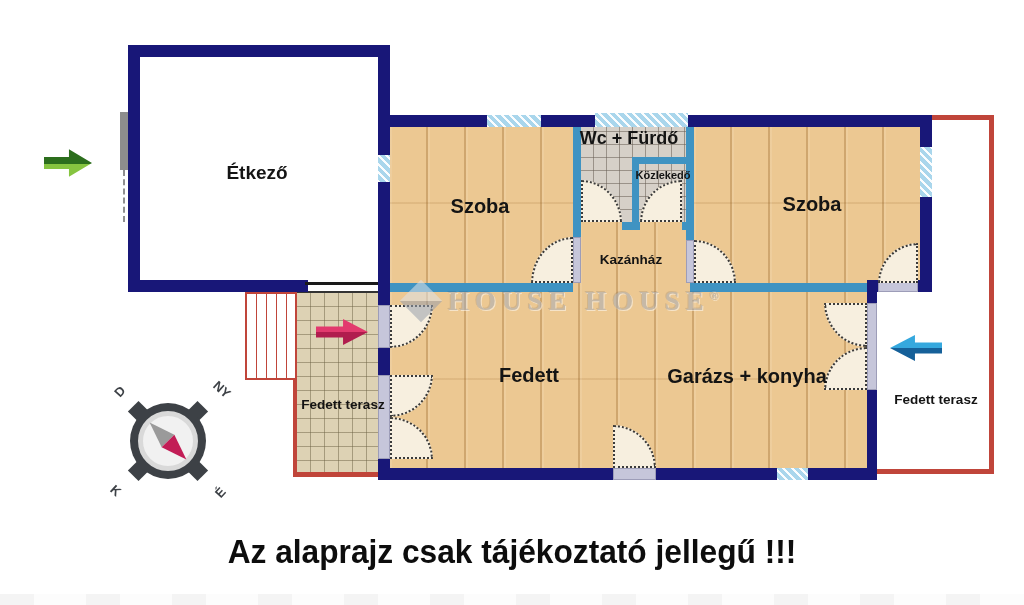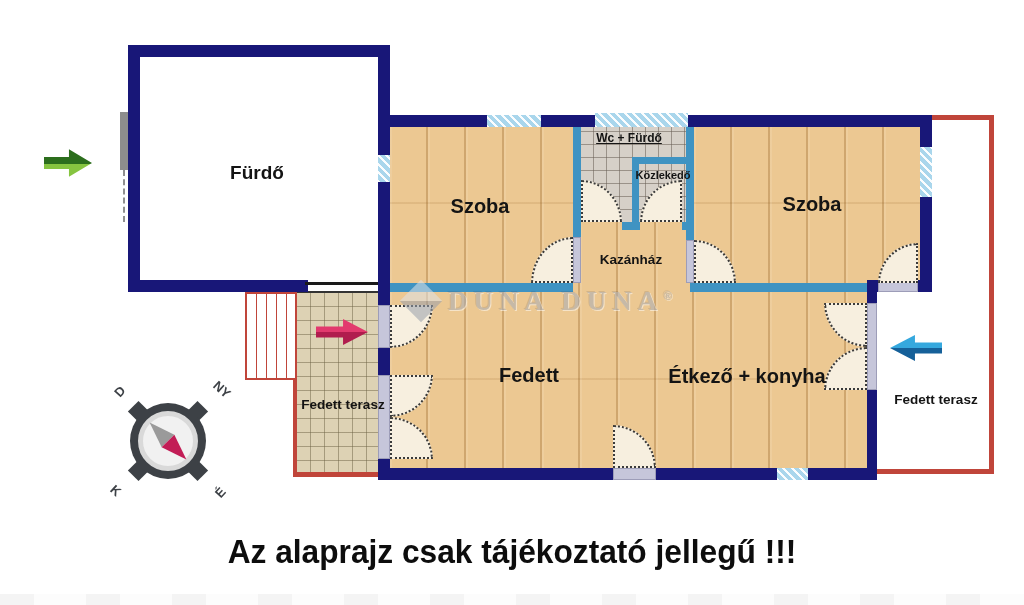--- a/index.html
+++ b/index.html
@@ -157,30 +157,30 @@
       <div class="c-n-bot"></div>
     </div>
     <span class="c-label" style="left:-8px;top:-12px;transform:rotate(-48deg);">D</span>
     <span class="c-label" style="right:-18px;top:-14px;transform:rotate(42deg);">NY</span>
     <span class="c-label" style="left:-12px;bottom:-12px;transform:rotate(42deg);">K</span>
     <span class="c-label" style="right:-12px;bottom:-14px;transform:rotate(-48deg);">É</span>
   </div>
 
   <div class="wm">
     <div class="wm-diamond"></div>
-    <span class="wm-text"><span>DUNA DUNA</span><span class="wm-mark">®</span></span>
+    <span class="wm-text"><span>HOUSE HOUSE</span><span class="wm-mark">®</span></span>
   </div>
 
-  <div class="label" style="left:257px;top:173px;font-size:19px;">Fürdő</div>
+  <div class="label" style="left:257px;top:173px;font-size:19px;">Étkező</div>
   <div class="label" style="left:480px;top:206px;font-size:20px;">Szoba</div>
   <div class="label" style="left:812px;top:204px;font-size:20px;">Szoba</div>
-  <div class="label" style="left:629px;top:138px;font-size:12px;text-decoration:underline;">Wc + Fürdő</div>
+  <div class="label" style="left:629px;top:138px;font-size:18px;">Wc + Fürdő</div>
   <div class="label" style="left:663px;top:175px;font-size:11px;">Közlekedő</div>
   <div class="label" style="left:631px;top:259px;font-size:13.5px;">Kazánház</div>
   <div class="label" style="left:529px;top:375px;font-size:20px;">Fedett</div>
-  <div class="label" style="left:747px;top:376px;font-size:20px;">Étkező + konyha</div>
+  <div class="label" style="left:747px;top:376px;font-size:20px;">Garázs + konyha</div>
   <div class="label" style="left:343px;top:404px;font-size:13.5px;">Fedett terasz</div>
   <div class="label" style="left:936px;top:399px;font-size:13.5px;">Fedett terasz</div>
 
   <div class="disclaimer">Az alaprajz csak tájékoztató jellegű !!!</div>
   <div class="bottom-strip"></div>
 
 </div>
 
 </body></html>

